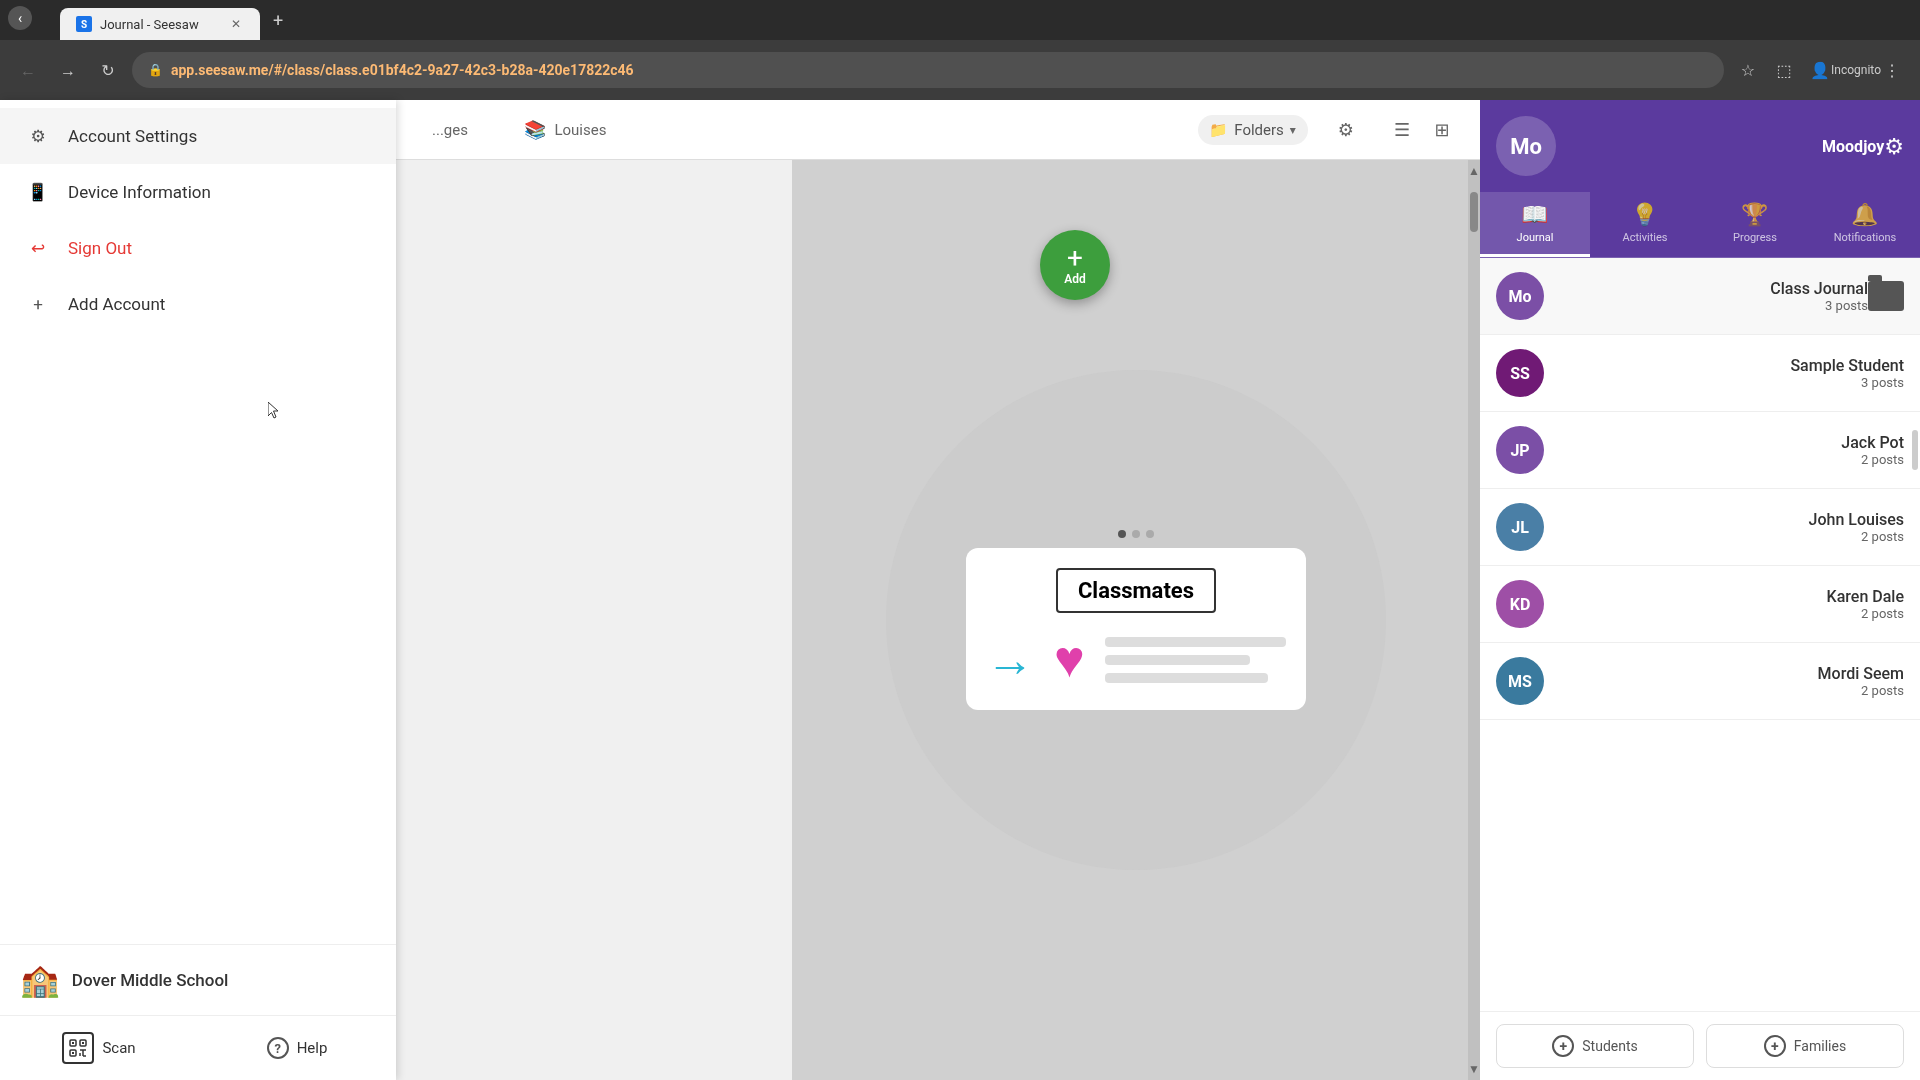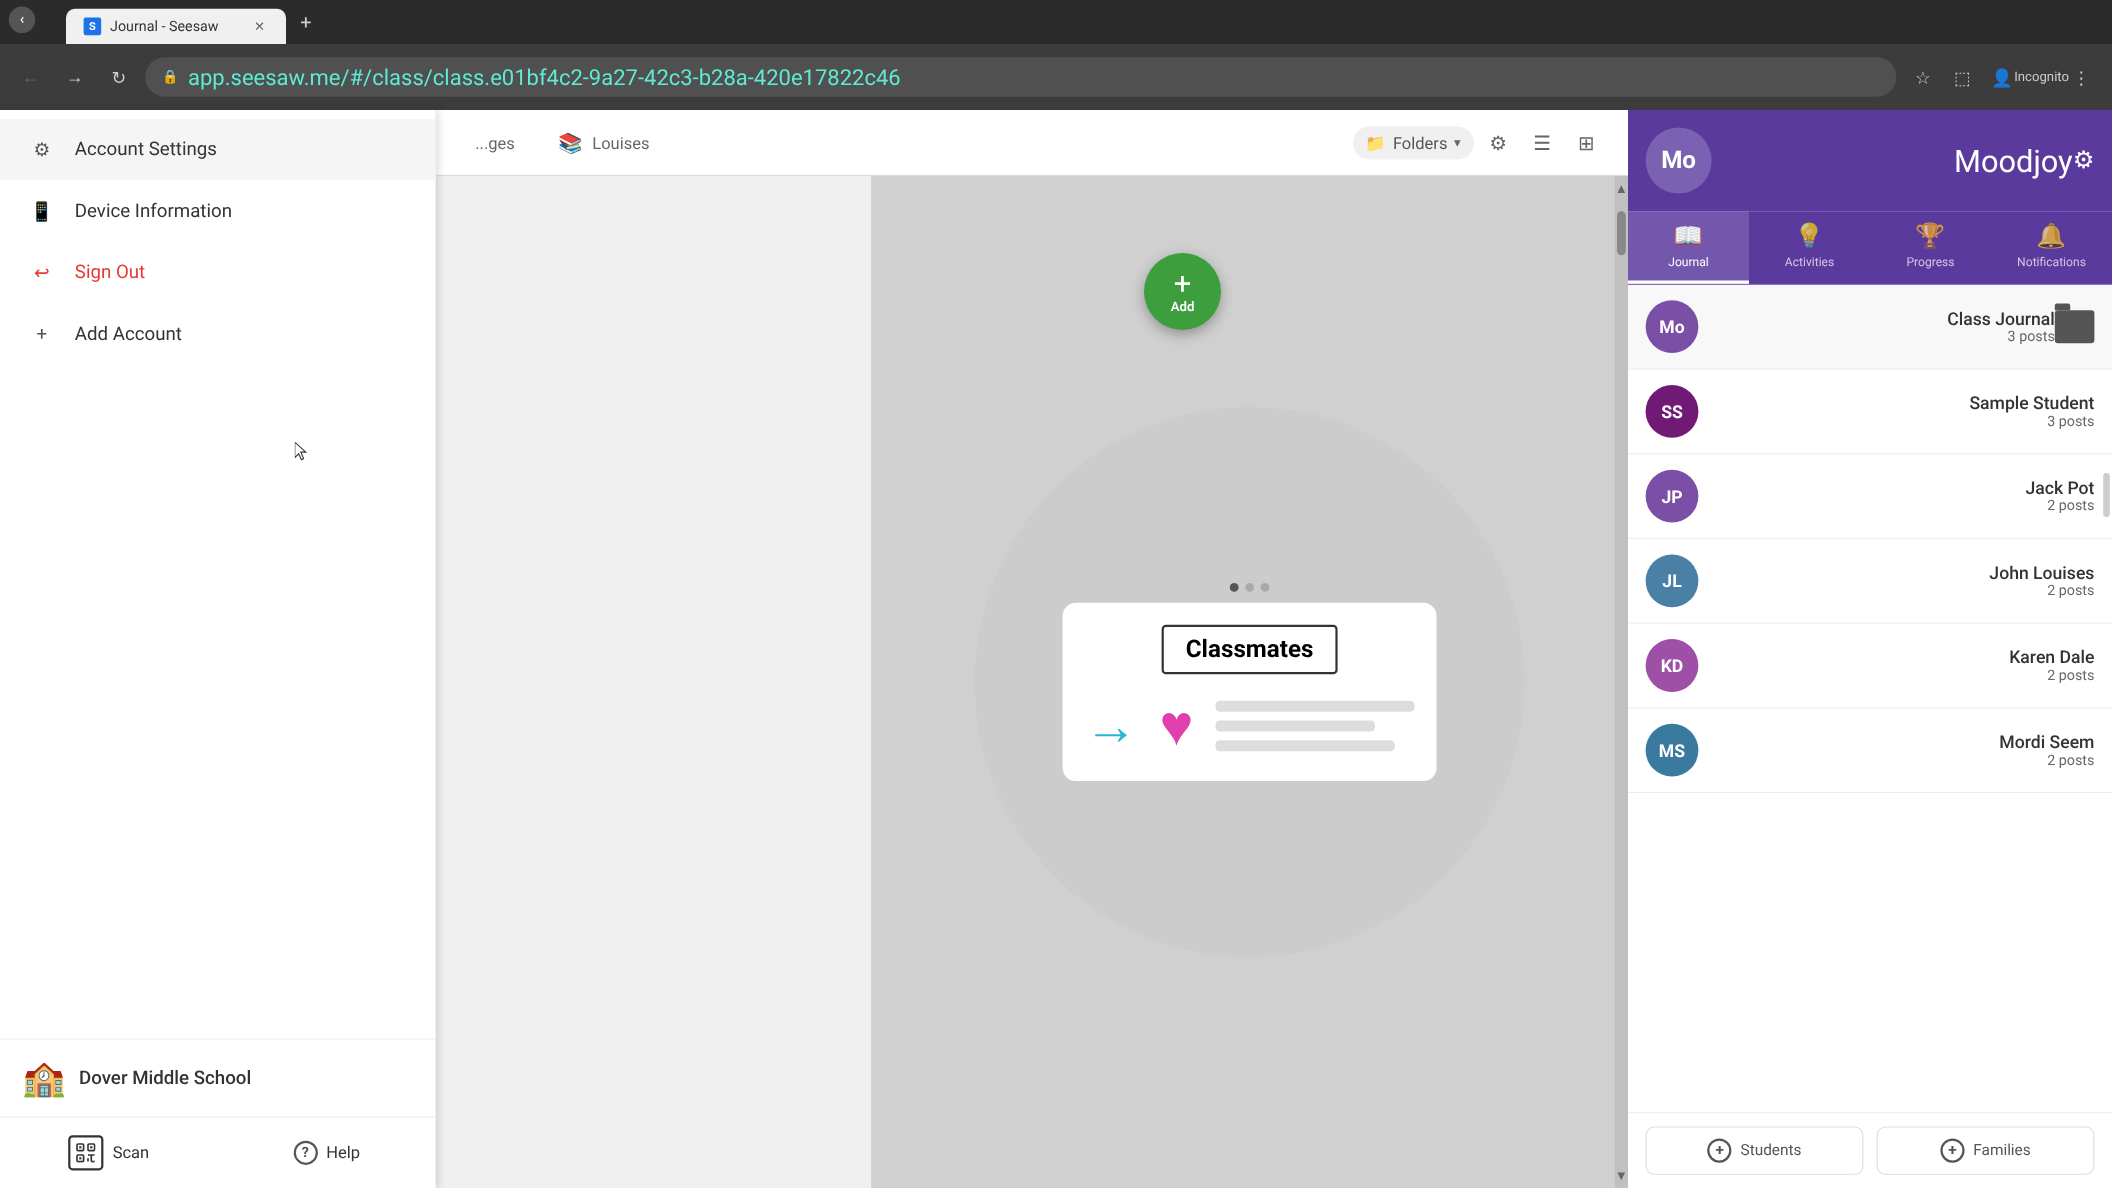--- a/index.html
+++ b/index.html
@@ -11,21 +11,21 @@
     .browser-tab { background: #f0f0f0; border-radius: 8px 8px 0 0; padding: 6px 16px; display: flex; align-items: center; gap: 8px; height: 32px; min-width: 200px; }
     .browser-tab .favicon { width: 16px; height: 16px; background: #1a73e8; border-radius: 2px; display: flex; align-items: center; justify-content: center; color: white; font-size: 10px; font-weight: bold; }
     .browser-tab .tab-title { font-size: 13px; color: #333; flex: 1; }
     .browser-tab .close-btn { width: 16px; height: 16px; display: flex; align-items: center; justify-content: center; color: #666; cursor: pointer; border-radius: 50%; font-size: 12px; }
     .new-tab-btn { width: 28px; height: 28px; display: flex; align-items: center; justify-content: center; color: #ccc; font-size: 18px; cursor: pointer; margin-left: 4px; align-self: center; }
     .browser-toolbar { height: 60px; background: #3c3c3c; display: flex; align-items: center; padding: 0 12px; gap: 8px; }
     .nav-btn { width: 32px; height: 32px; display: flex; align-items: center; justify-content: center; color: #ccc; cursor: pointer; border-radius: 50%; font-size: 16px; }
     .nav-btn.disabled { color: #666; cursor: default; }
     .address-bar { flex: 1; background: #505050; border-radius: 20px; height: 36px; display: flex; align-items: center; padding: 0 16px; gap: 8px; }
     .address-bar .lock-icon { color: #aaa; font-size: 12px; }
-    .address-bar .url-text { color: #5eead4; font-size: 20px; flex: 1; }
+    .address-bar .url-text { color: #fdba74; font-size: 14px; flex: 1; font-weight: bold; }
     .toolbar-actions { display: flex; align-items: center; gap: 4px; }
     .toolbar-icon { width: 32px; height: 32px; display: flex; align-items: center; justify-content: center; color: #ccc; cursor: pointer; border-radius: 50%; font-size: 16px; }
 
     
     .app-container { display: flex; height: 980px; position: relative; }
 
     
     .dropdown-panel { width: 396px; background: white; position: absolute; left: 0; top: 0; bottom: 0; z-index: 100; display: flex; flex-direction: column; box-shadow: 2px 0 8px rgba(0,0,0,0.15); }
     .profile-section { display: flex; flex-direction: column; align-items: center; padding: 40px 20px 20px; border-bottom: 1px solid #eee; }
     .avatar-large { width: 80px; height: 80px; border-radius: 50%; background: #7b4fa6; display: flex; align-items: center; justify-content: center; color: white; font-size: 28px; font-weight: bold; margin-bottom: 12px; }
@@ -84,21 +84,21 @@
     .post-count { font-size: 13px; color: #666; }
     .folder-icon { width: 36px; height: 30px; background: #555; border-radius: 3px; position: relative; }
     .folder-icon::before { content: ''; position: absolute; top: -6px; left: 0; width: 14px; height: 6px; background: #555; border-radius: 2px 2px 0 0; }
     .student-item { display: flex; align-items: center; padding: 14px 16px; border-bottom: 1px solid #eee; cursor: pointer; }
     .student-avatar { width: 48px; height: 48px; border-radius: 50%; display: flex; align-items: center; justify-content: center; color: white; font-size: 16px; font-weight: bold; margin-right: 16px; flex-shrink: 0; }
     .sidebar-footer { display: flex; padding: 12px 16px; border-top: 1px solid #eee; gap: 12px; }
     .footer-btn { flex: 1; display: flex; align-items: center; justify-content: center; gap: 8px; padding: 10px; border-radius: 8px; cursor: pointer; font-size: 14px; color: #555; border: 1px solid #ddd; }
     .plus-circle { width: 22px; height: 22px; border-radius: 50%; border: 2px solid #555; display: flex; align-items: center; justify-content: center; font-size: 14px; font-weight: bold; color: #555; }
     .scrollbar-right { position: absolute; right: 0; top: 320px; bottom: 100px; width: 6px; }
     .scrollbar-right-thumb { width: 6px; height: 40px; background: #ccc; border-radius: 3px; margin-top: 10px; }
-    .header-nav-area { background: white; height: 60px; display: flex; align-items: center; padding: 0 20px; gap: 8px; border-bottom: 1px solid #ddd; position: absolute; top: 0; left: 396px; right: 440px; }
+    .header-nav-area { background: white; height: 60px; display: flex; align-items: center; padding: 0 20px; gap: 24px; border-bottom: 1px solid #ddd; position: absolute; top: 0; left: 396px; right: 440px; }
     .filter-icon { font-size: 18px; color: #666; cursor: pointer; padding: 6px; }
     .view-toggle { display: flex; gap: 4px; }
     .view-btn { width: 36px; height: 36px; display: flex; align-items: center; justify-content: center; cursor: pointer; border-radius: 6px; font-size: 18px; color: #666; }
     .breadcrumb { display: flex; align-items: center; gap: 8px; font-size: 15px; color: #555; }
     .folder-breadcrumb { display: flex; align-items: center; gap: 6px; background: #f0f0f0; padding: 6px 12px; border-radius: 20px; cursor: pointer; }
     .dropdown-arrow { font-size: 12px; color: #666; }
   </style>
 </head>
 <body>
 
@@ -195,21 +195,21 @@
     <span class="add-label">Add</span>
   </div>
 
   <div class="right-sidebar" style="position:absolute;right:0;top:0;bottom:0;width:440px;text-align:right;">
 
     <div class="sidebar-header">
       <div class="mo-circle">
         <span>Mo</span>
       </div>
       <div style="flex:1;margin-left:12px;">
-        <div style="color:white;font-size:28px;font-weight:normal;">Moodjoy</div>
+        <div style="color:white;font-size:16px;font-weight:bold;">Moodjoy</div>
       </div>
       <div class="settings-icon">⚙</div>
     </div>
 
     <div class="sidebar-nav">
       <div class="nav-item active">
         <span class="nav-icon">📖</span>
         <span>Journal</span>
       </div>
       <div class="nav-item">

